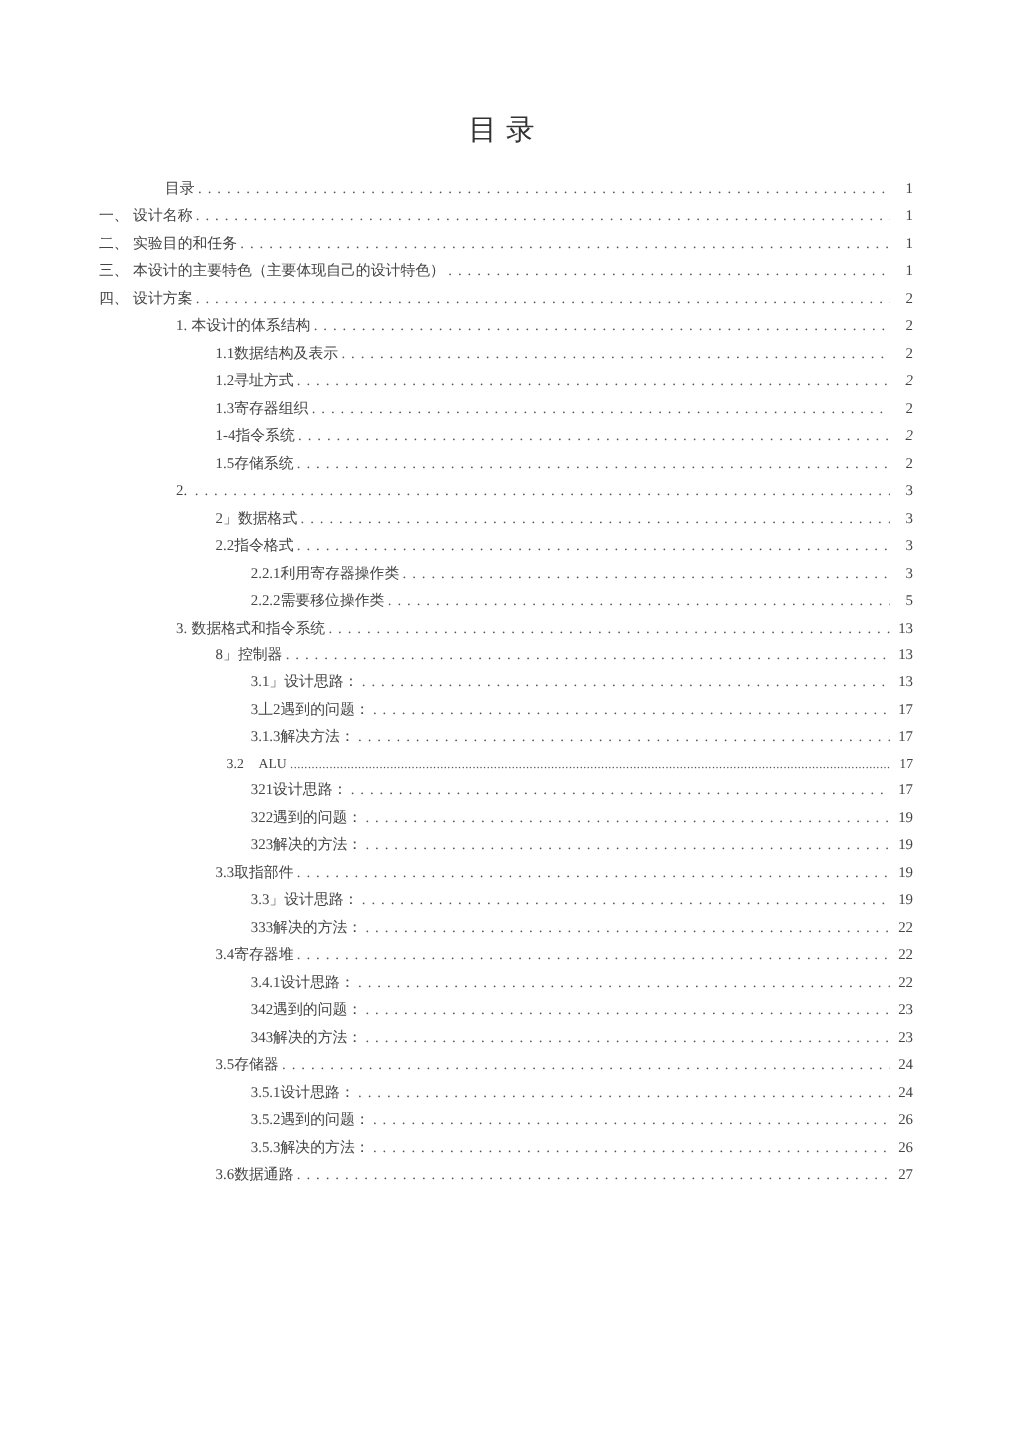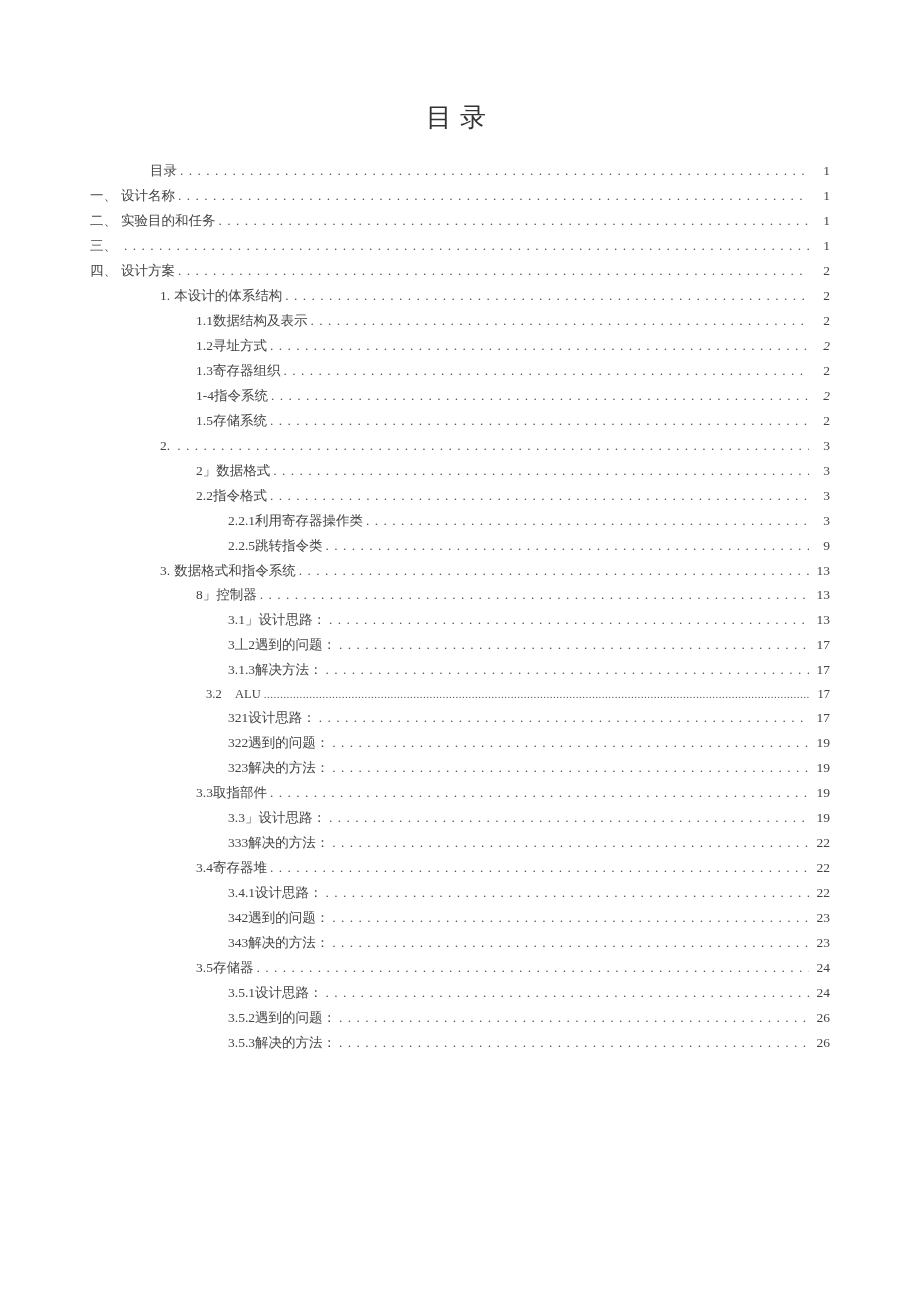--- a/index.html
+++ b/index.html
@@ -89,20 +89,21 @@
       <span class="toc-page">1</span>
     </div>
     <div class="toc-entry ind-0">
       <span class="toc-prefix">二、</span>
       <span class="toc-text">实验目的和任务</span>
       <span class="toc-dots"></span>
       <span class="toc-page">1</span>
     </div>
     <div class="toc-entry ind-0">
       <span class="toc-prefix">三、</span>
+      <span class="toc-text">本设计的主要特色（主要体现自己的设计特色）</span>
       <span class="toc-dots"></span>
       <span class="toc-page">1</span>
     </div>
     <div class="toc-entry ind-0">
       <span class="toc-prefix">四、</span>
       <span class="toc-text">设计方案</span>
       <span class="toc-dots"></span>
       <span class="toc-page">2</span>
     </div>
     <div class="toc-entry ind-1">
@@ -150,23 +151,23 @@
       <span class="toc-text">2.2指令格式</span>
       <span class="toc-dots"></span>
       <span class="toc-page">3</span>
     </div>
     <div class="toc-entry ind-3">
       <span class="toc-text">2.2.1利用寄存器操作类</span>
       <span class="toc-dots"></span>
       <span class="toc-page">3</span>
     </div>
     <div class="toc-entry ind-3">
-      <span class="toc-text">2.2.5跳转指令类</span>
-      <span class="toc-dots"></span>
-      <span class="toc-page">9</span>
+      <span class="toc-text">2.2.2需要移位操作类</span>
+      <span class="toc-dots"></span>
+      <span class="toc-page">5</span>
     </div>
     <div class="toc-entry ind-1">
       <span class="toc-prefix">3.</span>
       <span class="toc-text">数据格式和指令系统</span>
       <span class="toc-dots"></span>
       <span class="toc-page">13</span>
     </div>
     <div class="toc-entry ind-2">
       <span class="toc-text">8」控制器</span>
       <span class="toc-dots"></span>
@@ -257,13 +258,18 @@
     <div class="toc-entry ind-3">
       <span class="toc-text">3.5.2遇到的问题：</span>
       <span class="toc-dots"></span>
       <span class="toc-page">26</span>
     </div>
     <div class="toc-entry ind-3">
       <span class="toc-text">3.5.3解决的方法：</span>
       <span class="toc-dots"></span>
       <span class="toc-page">26</span>
     </div>
+    <div class="toc-entry ind-2">
+      <span class="toc-text">3.6数据通路</span>
+      <span class="toc-dots"></span>
+      <span class="toc-page">27</span>
+    </div>
   </div>
 
 </body></html>

